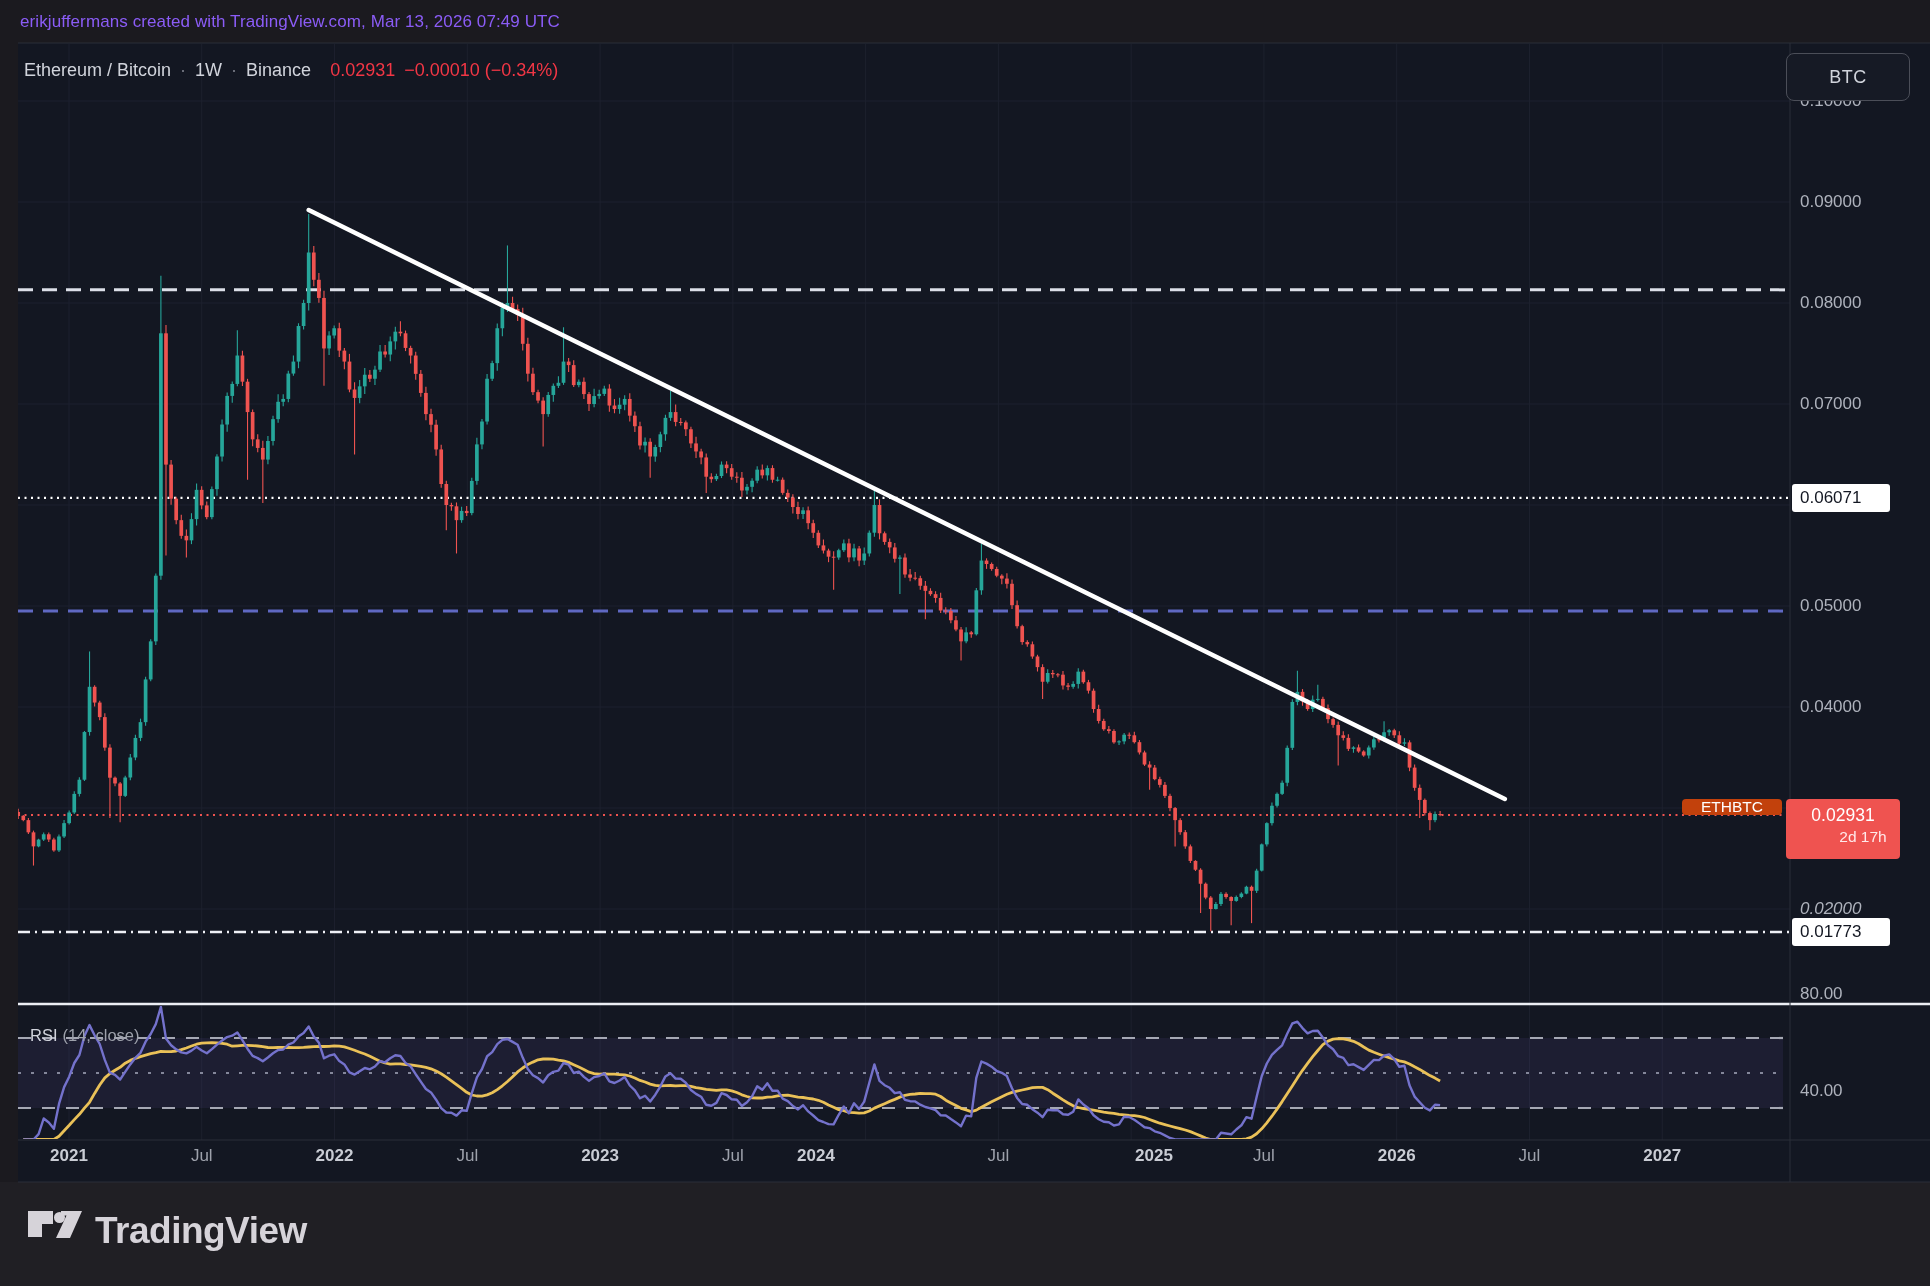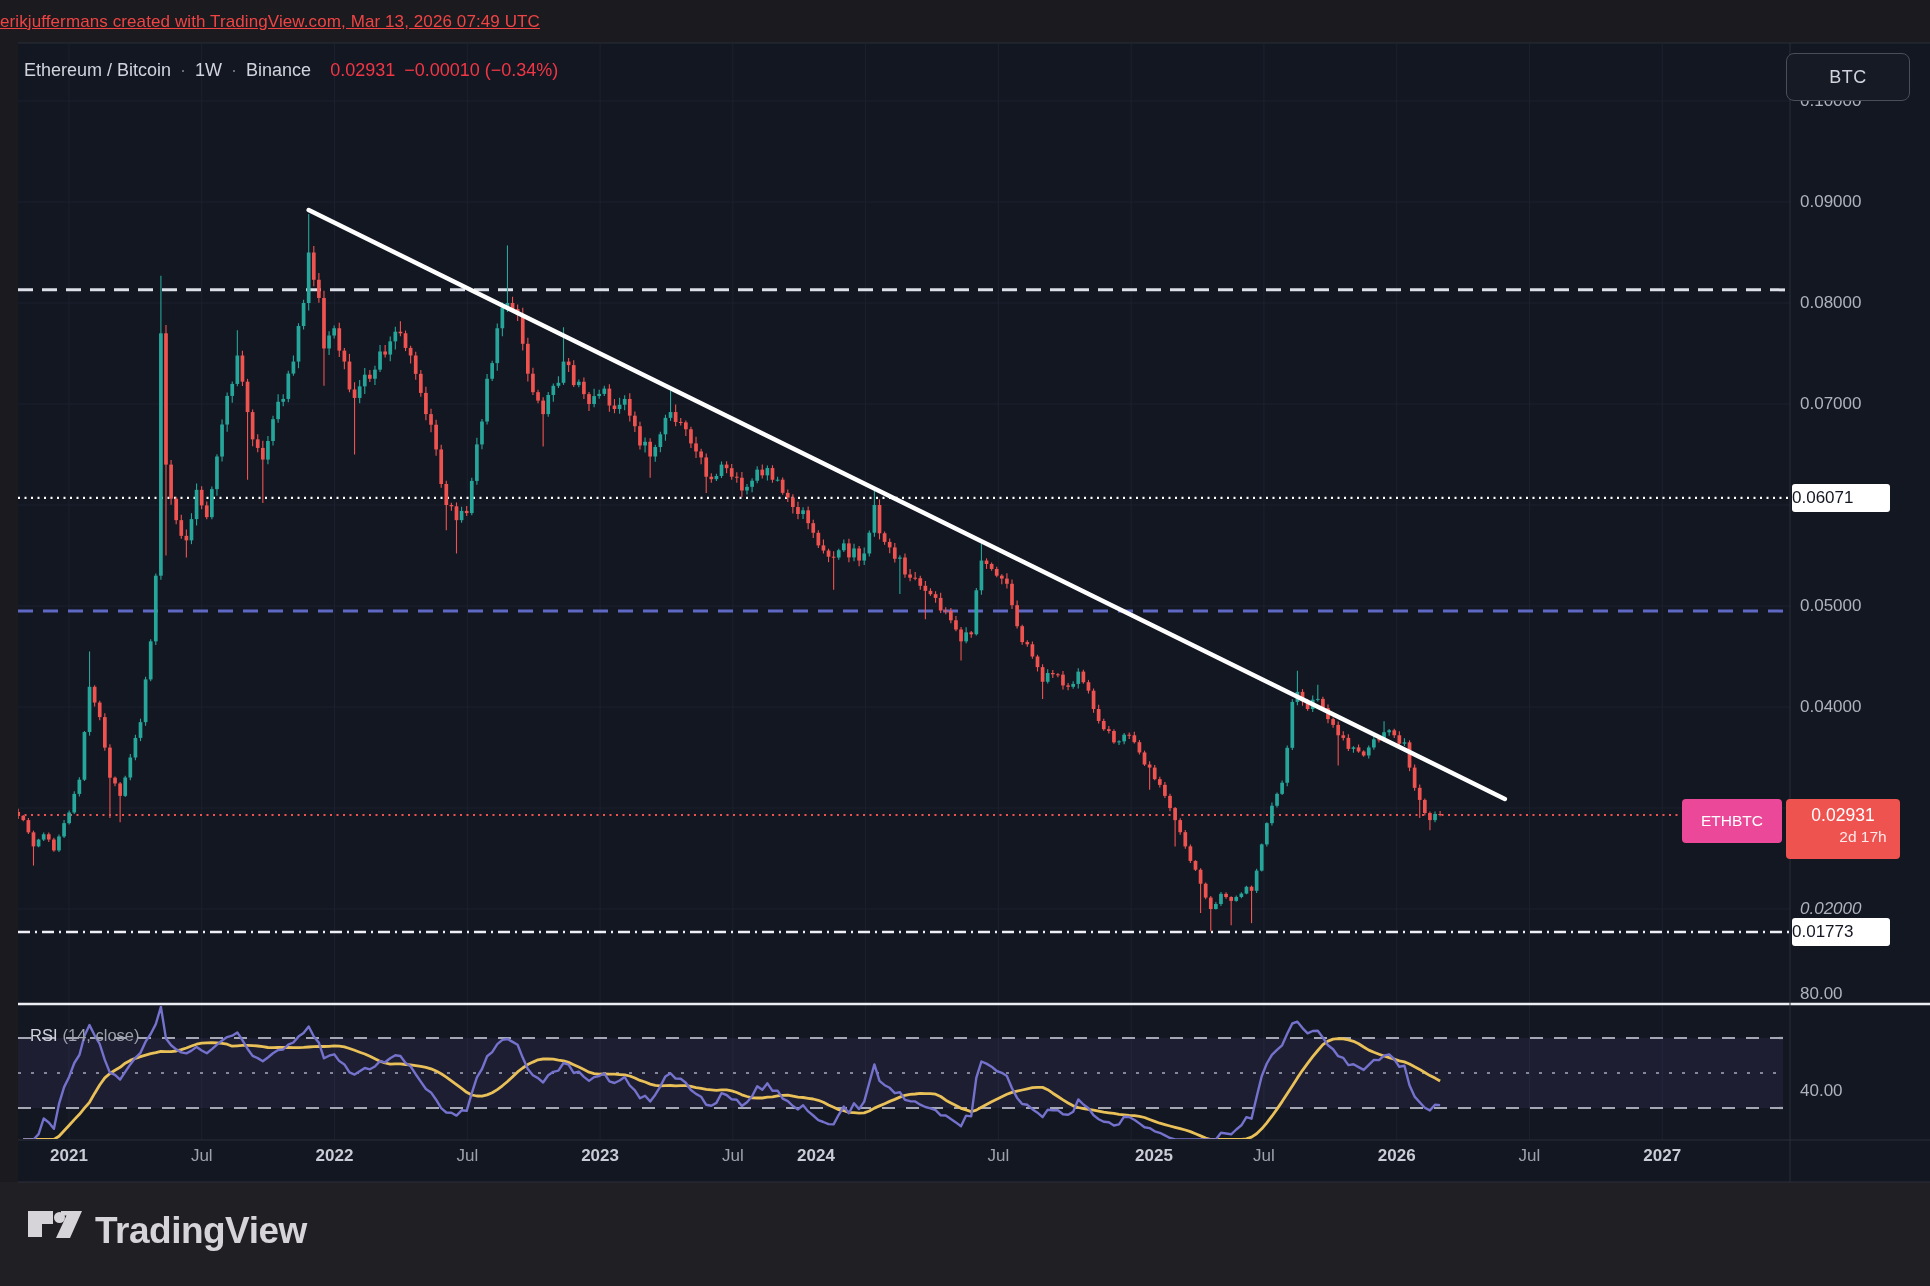--- a/index.html
+++ b/index.html
@@ -2,36 +2,36 @@
 <html><head>
 <meta charset="utf-8">
 <style>
   html,body{margin:0;padding:0;background:#1b1a1f;}
   body{width:1930px;height:1286px;position:relative;overflow:hidden;
        font-family:"Liberation Sans",sans-serif;-webkit-font-smoothing:antialiased;}
   #chart-bg{position:absolute;left:18px;top:43px;width:1912px;height:1139px;background:#131722;}
   #footer{position:absolute;left:0;top:1182px;width:1930px;height:104px;background:#201f24;}
   #topbar{position:absolute;left:0;top:0;width:1930px;height:43px;background:#1b1a1f;
           display:flex;align-items:center;}
-  #topbar span{margin-left:0;font-size:17px;color:#ef4444;letter-spacing:.1px;text-decoration:underline;}
+  #topbar span{margin-left:20px;font-size:17px;color:#8b5cf6;letter-spacing:.1px;}
   #chart-svg{position:absolute;left:0;top:0;}
   #header{position:absolute;left:24px;top:60px;display:flex;align-items:center;gap:9px;
           font-size:18px;color:#d1d4dc;z-index:6;}
   #header .sep{color:#787b86;}
   #header .red{color:#f23645;}
   #header .price{margin-left:10px;}
   .axis-label{position:absolute;left:1800px;height:22px;line-height:22px;font-size:17px;
               color:#aeb2bc;z-index:2;white-space:nowrap;}
   .boxed-label{position:absolute;left:1792px;width:98px;height:28px;background:#ffffff;
                border-radius:3px;color:#131722;font-size:17px;line-height:28px;
-               box-sizing:border-box;z-index:3;}
+               padding-left:8px;box-sizing:border-box;z-index:3;}
   #btc-button{position:absolute;left:1786px;top:53px;width:122px;height:46px;background:#161a25;
               border:1.5px solid #4b4e58;border-radius:8px;color:#d1d4dc;font-size:18px;
               display:flex;align-items:center;justify-content:center;letter-spacing:.5px;z-index:5;}
-  #symbol-tag{position:absolute;left:1682px;top:799px;width:100px;height:44px;background:#ec4899;
+  #symbol-tag{position:absolute;left:1682px;top:799px;width:100px;height:16px;background:#c2410c;
               border-radius:4px;color:#ffffff;font-size:15.5px;display:flex;align-items:center;
               justify-content:center;z-index:4;font-weight:500;}
   #price-tag{position:absolute;left:1786px;top:799px;width:114px;height:60px;background:#ef5350;
              border-radius:4px;color:#ffffff;z-index:4;text-align:center;}
   #price-tag .l1{font-size:17.5px;margin-top:6px;}
   #price-tag .l2{font-size:15.5px;margin-top:2px;color:#ffe9ea;padding-left:40px;}
   #rsi-title{position:absolute;left:30px;top:1026px;font-size:16.5px;color:#d1d4dc;z-index:4;
              display:flex;gap:5px;}
   .time-label{position:absolute;top:1146px;width:90px;margin-left:-45px;text-align:center;
               font-size:17px;color:#c9ccd4;font-weight:700;z-index:2;}

